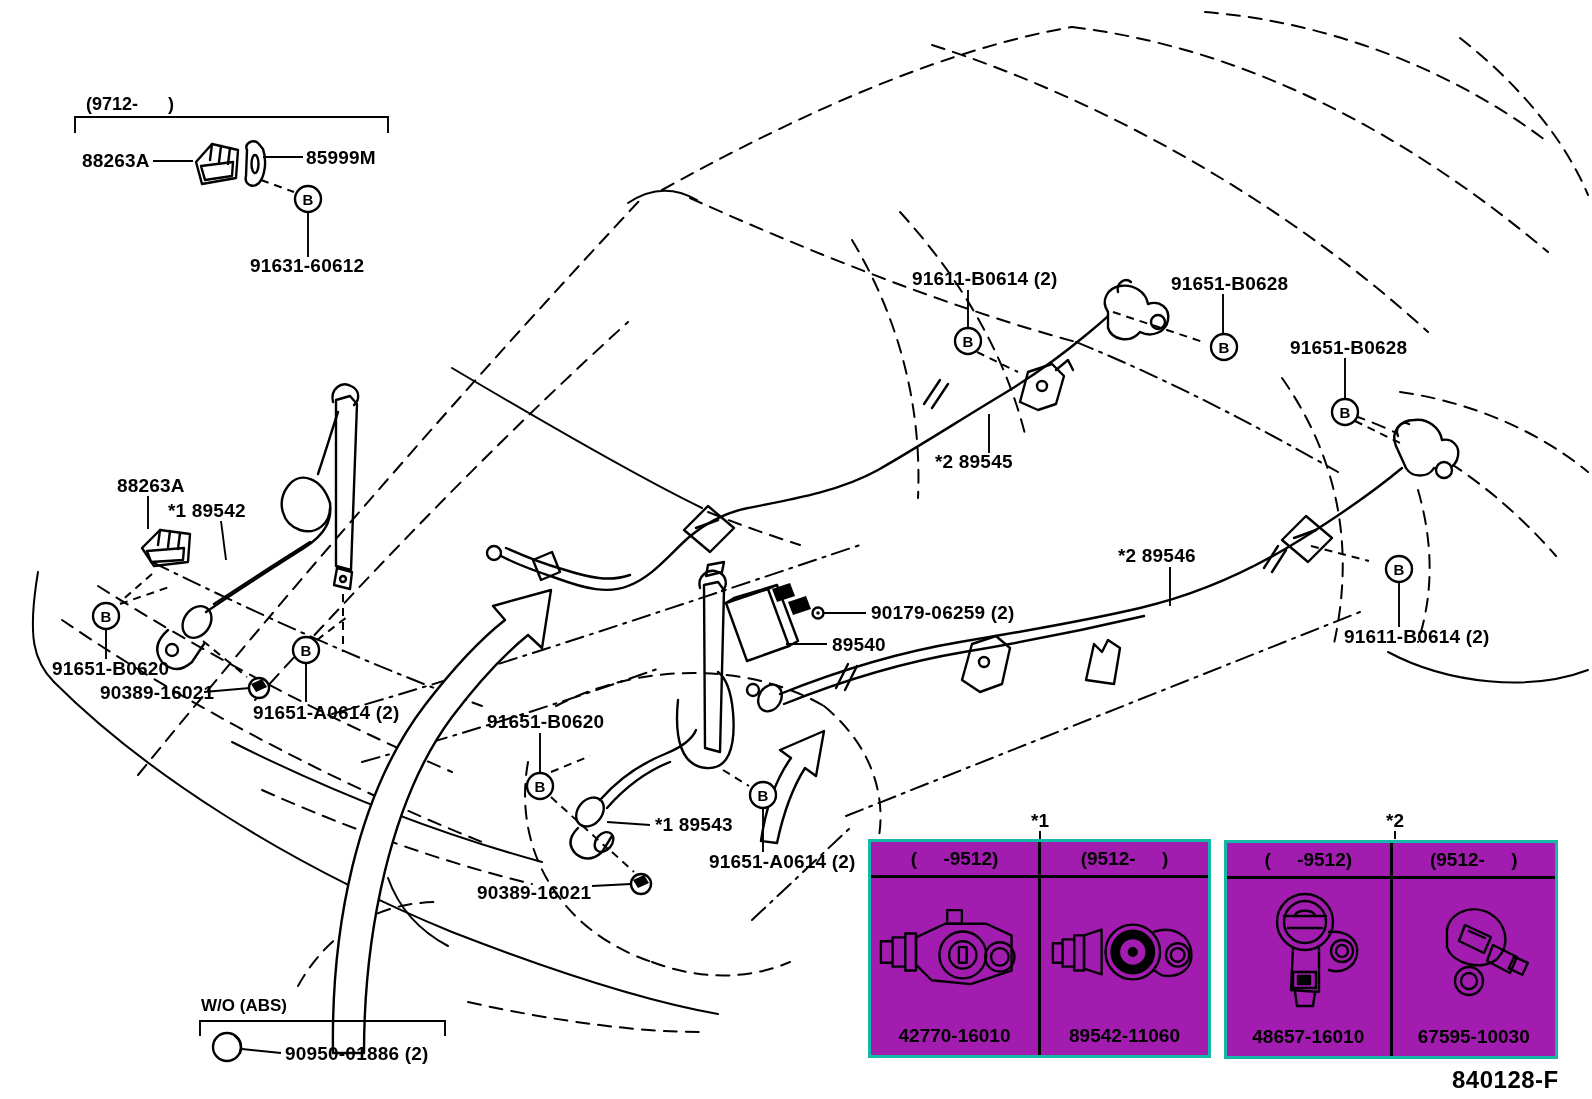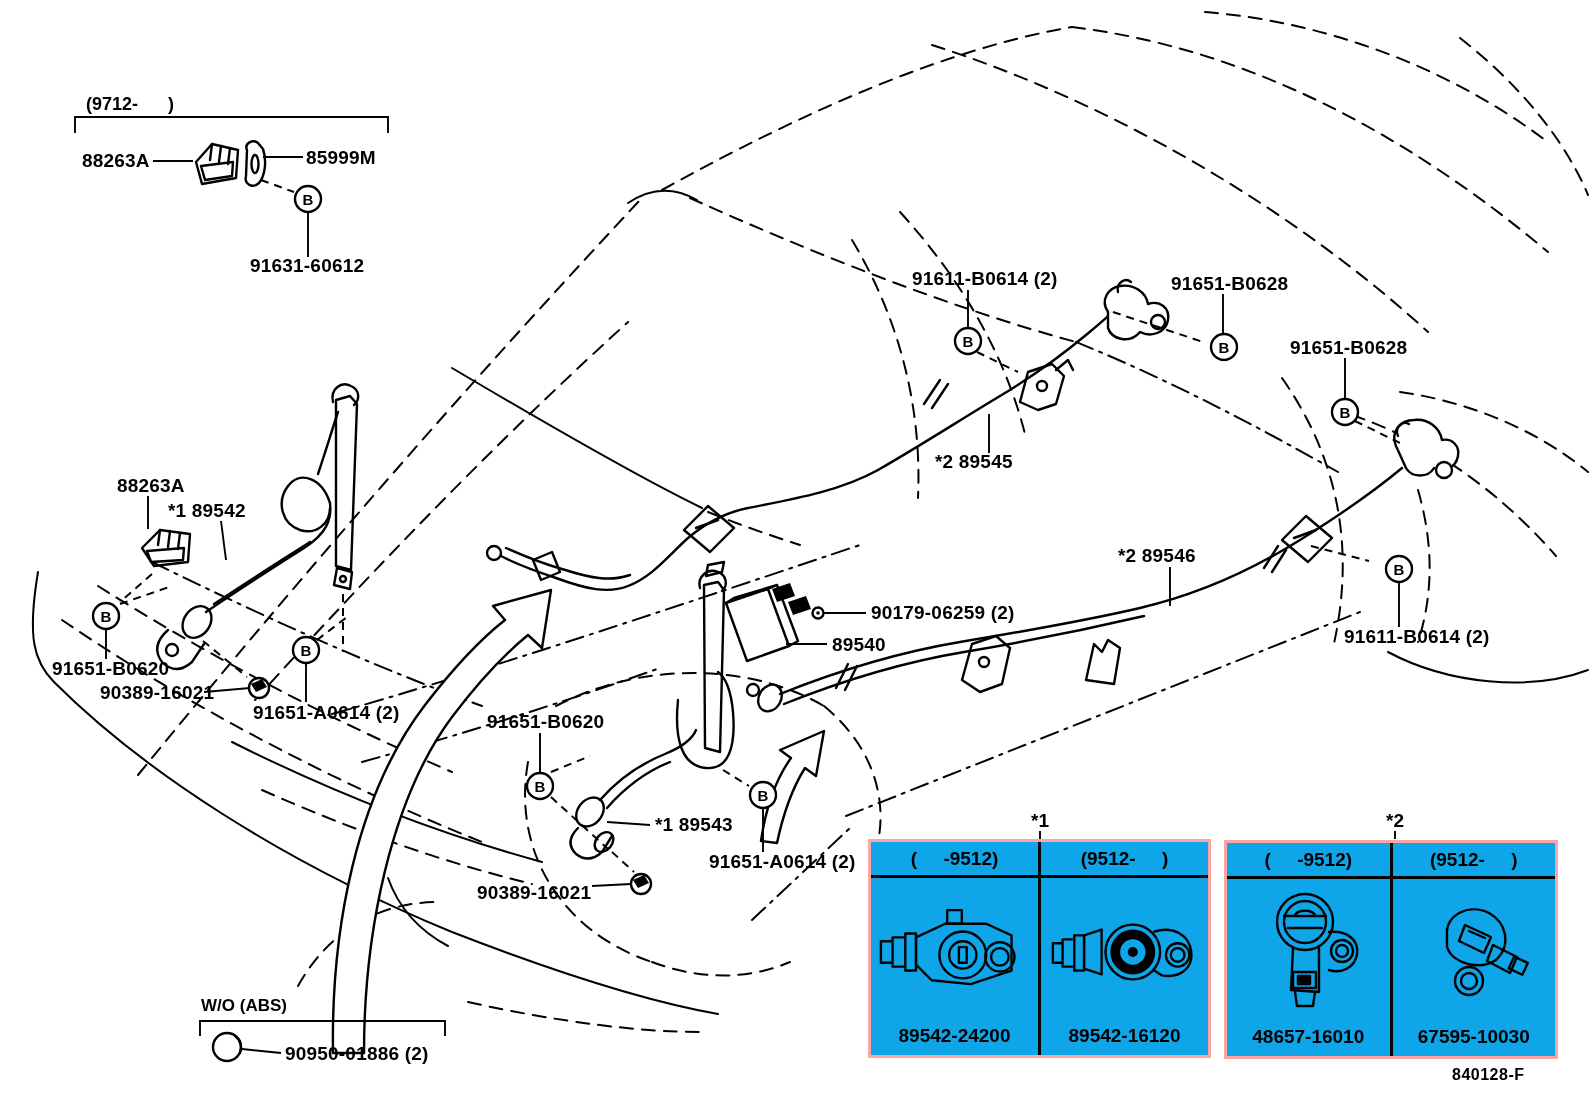--- a/index.html
+++ b/index.html
@@ -15,29 +15,29 @@
   .lead{stroke:#000;stroke-width:1.9;fill:none}
   .leadd{stroke:#000;stroke-width:2;fill:none;stroke-dasharray:8 6}
   .fillb{fill:#000;stroke:none}
   
   text{font-family:"Liberation Sans","DejaVu Sans",sans-serif;font-weight:bold;fill:#000}
   .lbl{font-size:19px;letter-spacing:.2px}
   .lbl18{font-size:18px}
   .lbl17{font-size:17px}
   .bletter{font-size:15px;text-anchor:middle}
   
-  .ptable{position:absolute;border:3px solid #fca5a5;display:flex;background:#0ea5e9;box-sizing:border-box}
+  .ptable{position:absolute;border:3px solid #14b8a6;display:flex;background:#a21caf;box-sizing:border-box}
   .pt-col{flex:1;display:flex;flex-direction:column;align-items:center;min-width:0}
   .pt-col-r{border-left:3px solid #000}
   .pt-head{height:36px;width:100%;border-bottom:3px solid #000;display:flex;align-items:center;
            justify-content:center;font-weight:bold;font-size:19px;box-sizing:border-box;white-space:pre}
   .pt-fig{flex:1;display:flex;align-items:center;justify-content:center}
   .pt-part{font-weight:bold;font-size:19px;padding-bottom:8px;white-space:nowrap}
   .pt-marker{position:absolute;width:50px;text-align:center;font-weight:bold;font-size:19px}
-  .refcode{position:absolute;left:1452px;top:1066px;width:140px;font-weight:bold;font-size:16px;
+  .refcode{position:absolute;left:1452px;top:1066px;width:140px;font-weight:bold;font-size:24px;
            letter-spacing:.5px}
   .picon{stroke:#000;stroke-width:2.4;fill:none;stroke-linejoin:round;stroke-linecap:round}
 </style>
 </head>
 <body>
 
 <div class="stage">
 
 <svg class="art" width="1592" height="1099" viewBox="0 0 1592 1099">
 
@@ -304,39 +304,39 @@
           <path d="M 40,40 L 70,26 L 112,26 L 138,38 L 138,74 L 96,88 L 56,84 L 40,68 Z"></path>
           <rect x="72" y="12" width="15" height="14"></rect>
           <circle cx="88" cy="58" r="24"></circle>
               <circle cx="88" cy="58" r="14"></circle>
           <rect x="84" y="50" width="8" height="16"></rect>
           <circle cx="126" cy="60" r="15"></circle>
               <circle cx="126" cy="60" r="9"></circle>
         </g>
       </svg>
     </div>
-    <div class="pt-part">89542-24200</div>
+    <div class="pt-part">42770-16010</div>
   </div>
   <div class="pt-col pt-col-r">
     <div class="pt-head">(9512-&nbsp;&nbsp;&nbsp;&nbsp;&nbsp;)</div>
     <div class="pt-fig">
       <svg width="156" height="110" viewBox="0 0 160 110">
         <g class="picon">
           <path d="M 6,46 h10 v20 h-10 z M 16,42 h12 v28 h-12 z M 28,38 h10 v36 h-10 z"></path>
           <path d="M 38,38 L 56,32 L 56,78 L 38,72 Z"></path>
           <circle cx="88" cy="55" r="28"></circle>
           <circle cx="88" cy="55" r="18" style="stroke-width:10"></circle>
           <circle cx="88" cy="55" r="4" style="fill:#000"></circle>
           <path d="M 110,34 C 130,28 146,38 148,55 C 150,72 136,82 118,79 L 110,74"></path>
           <circle cx="134" cy="58" r="12"></circle>
               <circle cx="134" cy="58" r="7"></circle>
         </g>
       </svg>
     </div>
-    <div class="pt-part">89542-16120</div>
+    <div class="pt-part">89542-11060</div>
   </div>
 </div>
 
 <div class="ptable" style="left:1224px;top:840px;width:334px;height:219px">
   <div class="pt-col">
     <div class="pt-head">(&nbsp;&nbsp;&nbsp;&nbsp;&nbsp;-9512)</div>
     <div class="pt-fig">
       <svg width="150" height="130" viewBox="0 0 150 130">
         <g class="picon">
           <circle cx="72" cy="34" r="28"></circle>

